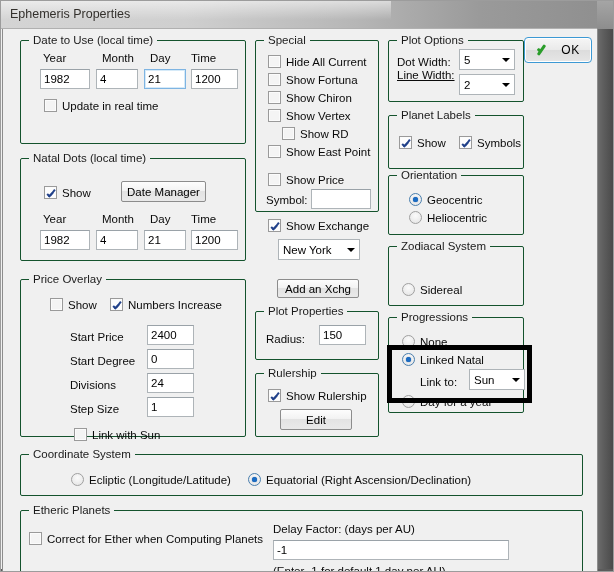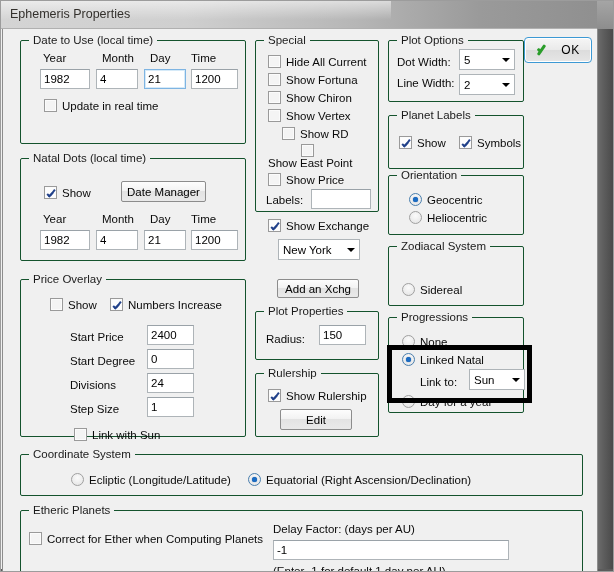--- a/index.html
+++ b/index.html
@@ -237,30 +237,30 @@
         <span class="ctext">Show Chiron</span>
       </label>
       <label class="chk" style="left:12px;top:67px;">
         <span class="box"></span>
         <span class="ctext">Show Vertex</span>
       </label>
       <label class="chk" style="left:26px;top:85px;">
         <span class="box"></span>
         <span class="ctext">Show RD</span>
       </label>
-      <label class="chk" style="left:12px;top:103px;flex-direction:column;">
+      <label class="chk" style="left:12px;top:103px;">
         <span class="box"></span>
         <span class="ctext">Show East Point</span>
       </label>
 
       <label class="chk" style="left:12px;top:131px;">
         <span class="box"></span>
         <span class="ctext">Show Price</span>
       </label>
-      <span class="lbl" style="left:10px;top:153px;">Labels:</span>
+      <span class="lbl" style="left:10px;top:153px;">Symbol:</span>
       <input class="txt" style="left: 55px; top: 148px; width: 60px;" value="">
 
       <label class="chk on" style="left:12px;top:177px;">
         <span class="box"></span>
         <span class="ctext">Show Exchange</span>
       </label>
       <div class="combo" style="left:22px;top:198px;width:82px;">
         <span class="cval">New York</span>
         <span class="arrow">
             <i></i>
@@ -291,21 +291,21 @@
 
     <div class="group" style="left:385px;top:11px;width:136px;height:62px;">
       <span class="glabel">Plot Options</span>
       <span class="lbl" style="left:8px;top:15px;">Dot Width:</span>
       <div class="combo" style="left:70px;top:8px;width:56px;">
         <span class="cval">5</span>
         <span class="arrow">
             <i></i>
           </span>
       </div>
-      <span class="lbl" style="left:8px;top:36px;">Line Width:</span>
+      <span class="lbl" style="left:8px;top:28px;text-decoration:underline;">Line Width:</span>
       <div class="combo" style="left:70px;top:33px;width:56px;">
         <span class="cval">2</span>
         <span class="arrow">
             <i></i>
           </span>
       </div>
     </div>
 
     <div class="group" style="left:385px;top:86px;width:136px;height:54px;">
       <span class="glabel">Planet Labels</span>

